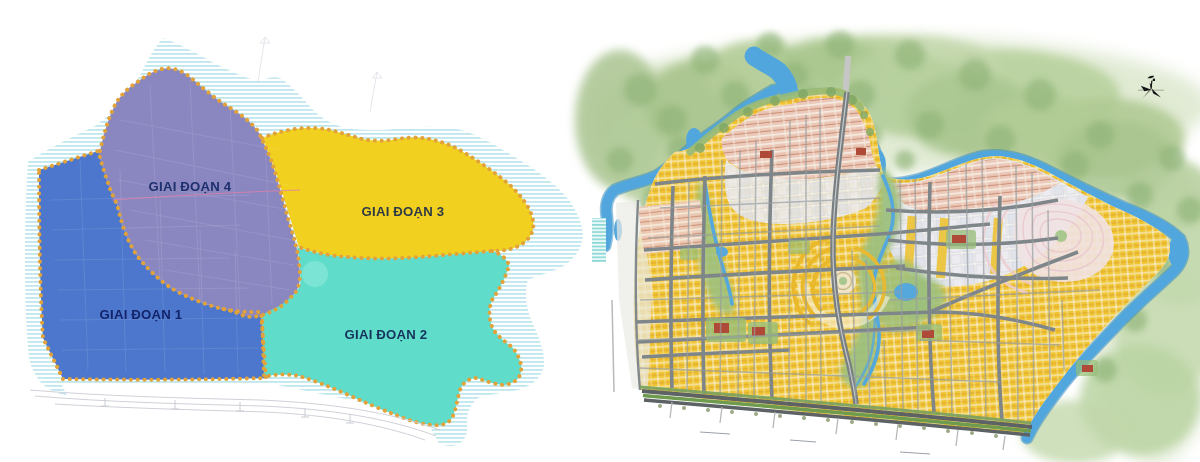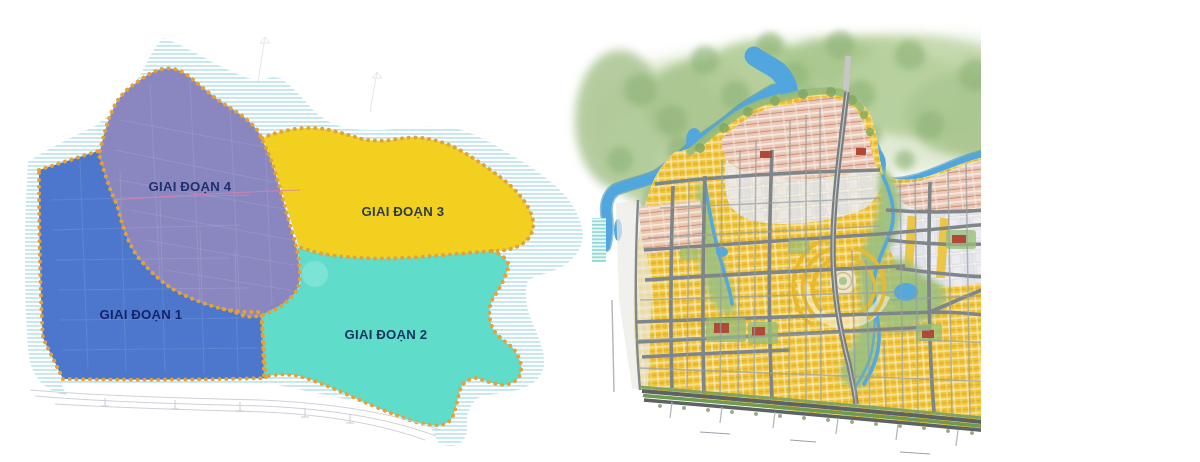--- a/index.html
+++ b/index.html
@@ -1,16 +1,16 @@
 <!DOCTYPE html>
 <html><head>
 <meta charset="utf-8">
 <style>
   html,body{margin:0;padding:0;background:#ffffff;}
-  #wrap{width:981px;height:462px;position:relative;overflow:hidden;background:#ffffff;
+  #wrap{width:1200px;height:462px;position:relative;overflow:hidden;background:#ffffff;
         font-family:"Liberation Sans", sans-serif;}
   svg{display:block}
 </style>
 </head>
 <body>
 <div id="wrap">
 <svg width="1200" height="462" viewBox="0 0 1200 462" xmlns="http://www.w3.org/2000/svg">
 <defs>
 
   <pattern id="hatch" width="4" height="4" patternUnits="userSpaceOnUse">

